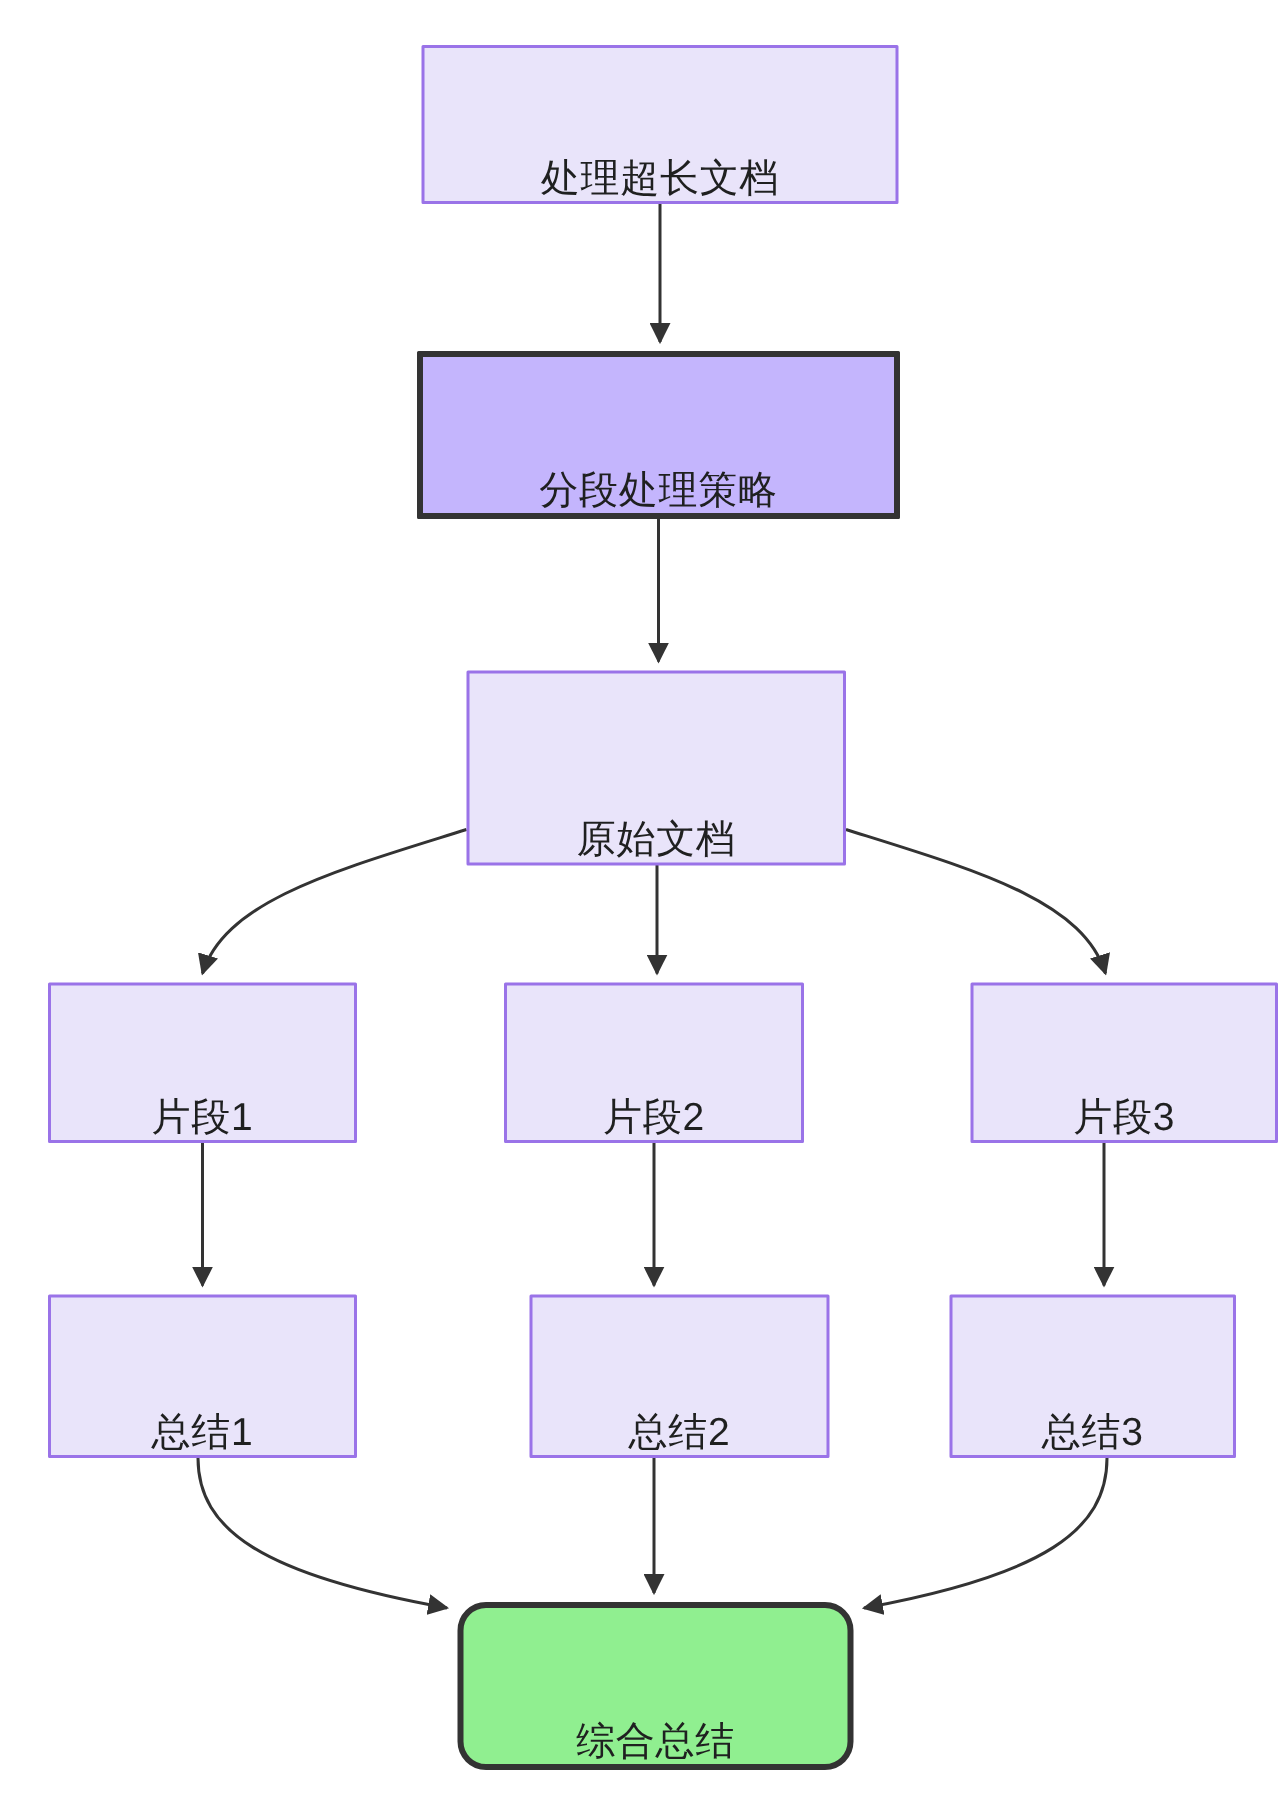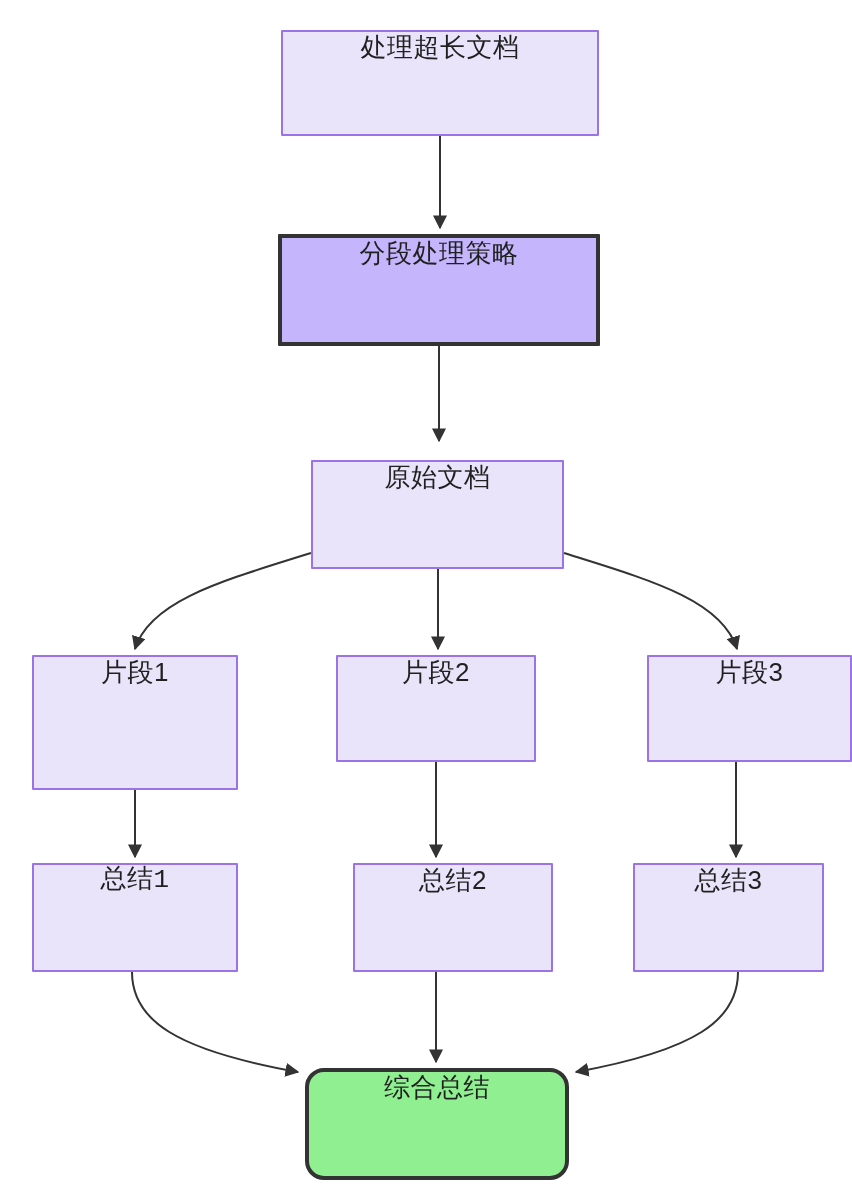--- a/index.html
+++ b/index.html
@@ -23,21 +23,21 @@
     position: absolute;
     left: 0;
     top: 0;
     width: 852px;
     height: 1196px;
   }
   .node {
     position: absolute;
     box-sizing: border-box;
     display: flex;
-    align-items: flex-start;
+    align-items: flex-end;
     justify-content: center;
     text-align: center;
     color: #1f2020;
     font-size: 26px;
     line-height: 1.2;
     letter-spacing: 0.5px;
     background: #e9e4fa;
     border: 2px solid #9a73e8;
     border-radius: 1px;
     z-index: 2;
@@ -50,25 +50,25 @@
     background: #90ef90;
     border: 4px solid #333333;
   }
   .node-label {
     pointer-events: none;
     white-space: nowrap;
   }
   
   #n-root      { left: 281px; top: 30px;   width: 318px; height: 106px; }
   #n-strategy  { left: 278px; top: 234px;  width: 322px; height: 112px; }
-  #n-source    { left: 311px; top: 447px;  width: 253px; height: 109px; margin-top: 13px; }
-  #n-frag1     { left: 32px;  top: 655px;  width: 206px; height: 135px; }
+  #n-source    { left: 311px; top: 447px;  width: 253px; height: 130px; }
+  #n-frag1     { left: 32px;  top: 655px;  width: 206px; height: 107px; }
   #n-frag2     { left: 336px; top: 655px;  width: 200px; height: 107px; }
   #n-frag3     { left: 647px; top: 655px;  width: 205px; height: 107px; }
-  #n-sum1      { left: 32px;  top: 863px;  width: 206px; height: 109px; font-family: Liberation Mono, monospace; }
+  #n-sum1      { left: 32px;  top: 863px;  width: 206px; height: 109px; }
   #n-sum2      { left: 353px; top: 863px;  width: 200px; height: 109px; }
   #n-sum3      { left: 633px; top: 863px;  width: 191px; height: 109px; }
   #n-final     { left: 305px; top: 1068px; width: 264px; height: 112px; border-radius: 19px; }
 </style>
 </head>
 <body>
 
 <div id="diagram">
 
   <svg id="edges" viewBox="0 0 852 1196" width="852" height="1196" xmlns="http://www.w3.org/2000/svg">

